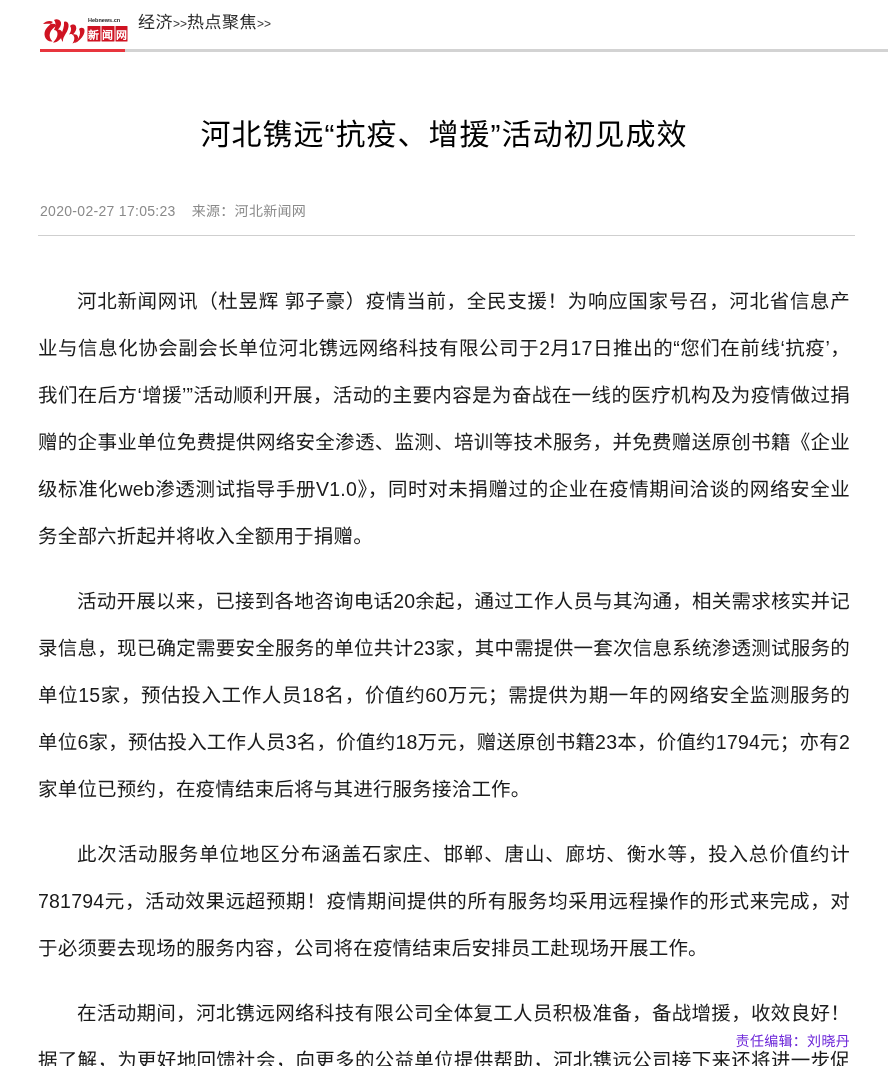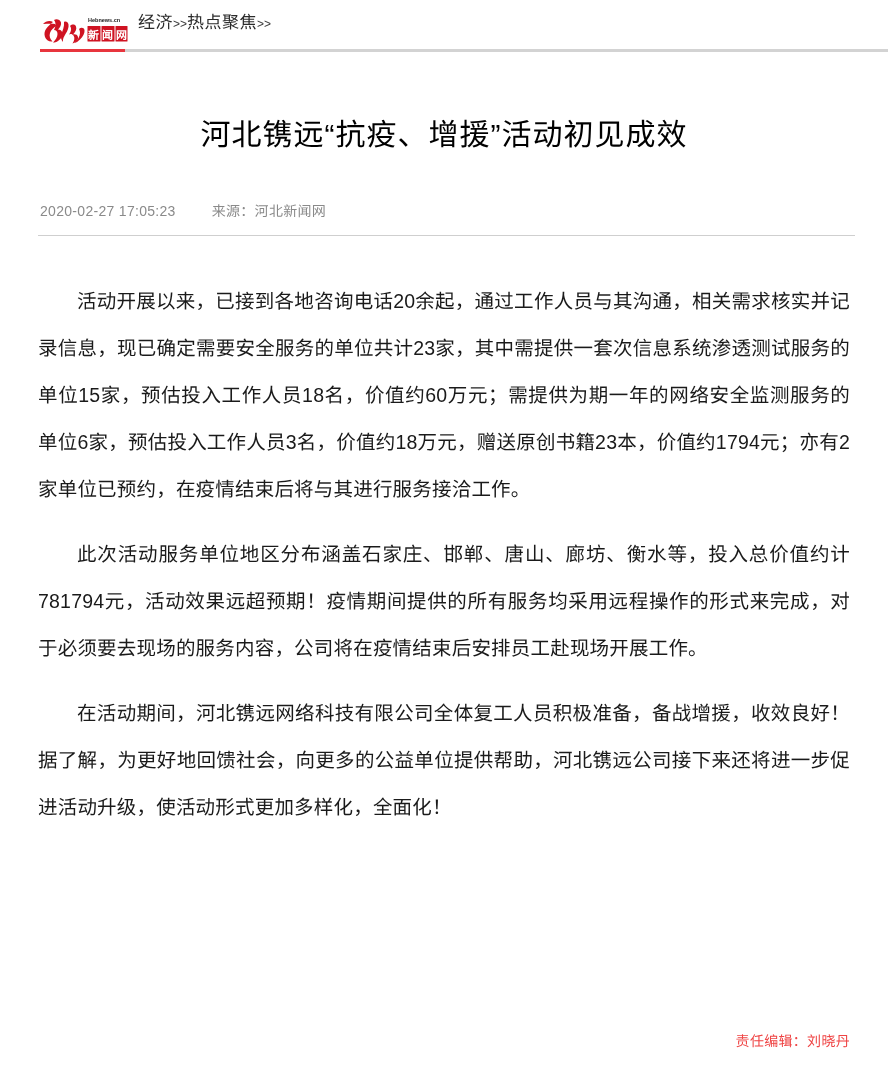--- a/index.html
+++ b/index.html
@@ -92,21 +92,21 @@
   }
   .article-meta {
     margin: 0;
     padding: 48px 0 0 2px;
     font-size: 14px;
     color: #8a8a8a;
     line-height: 1;
     letter-spacing: 0.3px;
   }
   .article-meta .meta-source {
-    margin-left: 36px;
+    margin-left: 16px;
   }
   .meta-rule {
     margin: 17px 0 0 0;
     height: 1px;
     background: #cfcfcf;
     width: 817px;
   }
 
   .article-body {
     padding: 42px 0 0 0;
@@ -123,21 +123,21 @@
   }
   .article-body p:last-child {
     margin-bottom: 0;
   }
 
   .article-footer {
     position: absolute;
     right: 38px;
     bottom: 16px;
     font-size: 14px;
-    color: #ef4444;
+    color: #6d28d9;
     letter-spacing: 0.3px;
   }
 </style>
 </head>
 <body>
 
 <header class="site-header">
   <div class="header-inner">
 
     <a class="logo" href="#">
@@ -180,20 +180,21 @@
 
   <h1 class="article-title">河北镌远“抗疫、增援”活动初见成效</h1>
 
   <div class="article-meta">
     <span>2020-02-27 17:05:23</span><span class="meta-source">来源：河北新闻网</span>
   </div>
 
   <div class="meta-rule"></div>
 
   <div class="article-body">
+    <p>河北新闻网讯（杜昱辉 郭子豪）疫情当前，全民支援！为响应国家号召，河北省信息产业与信息化协会副会长单位河北镌远网络科技有限公司于2月17日推出的“您们在前线‘抗疫’，我们在后方‘增援’”活动顺利开展，活动的主要内容是为奋战在一线的医疗机构及为疫情做过捐赠的企事业单位免费提供网络安全渗透、监测、培训等技术服务，并免费赠送原创书籍《企业级标准化web渗透测试指导手册V1.0》，同时对未捐赠过的企业在疫情期间洽谈的网络安全业务全部六折起并将收入全额用于捐赠。</p>
     <p>活动开展以来，已接到各地咨询电话20余起，通过工作人员与其沟通，相关需求核实并记录信息，现已确定需要安全服务的单位共计23家，其中需提供一套次信息系统渗透测试服务的单位15家，预估投入工作人员18名，价值约60万元；需提供为期一年的网络安全监测服务的单位6家，预估投入工作人员3名，价值约18万元，赠送原创书籍23本，价值约1794元；亦有2家单位已预约，在疫情结束后将与其进行服务接洽工作。</p>
     <p>此次活动服务单位地区分布涵盖石家庄、邯郸、唐山、廊坊、衡水等，投入总价值约计781794元，活动效果远超预期！疫情期间提供的所有服务均采用远程操作的形式来完成，对于必须要去现场的服务内容，公司将在疫情结束后安排员工赴现场开展工作。</p>
     <p>在活动期间，河北镌远网络科技有限公司全体复工人员积极准备，备战增援，收效良好！据了解，为更好地回馈社会，向更多的公益单位提供帮助，河北镌远公司接下来还将进一步促进活动升级，使活动形式更加多样化，全面化！</p>
   </div>
 
 </main>
 
 <div class="article-footer">责任编辑：刘晓丹</div>
 
 </body></html>

